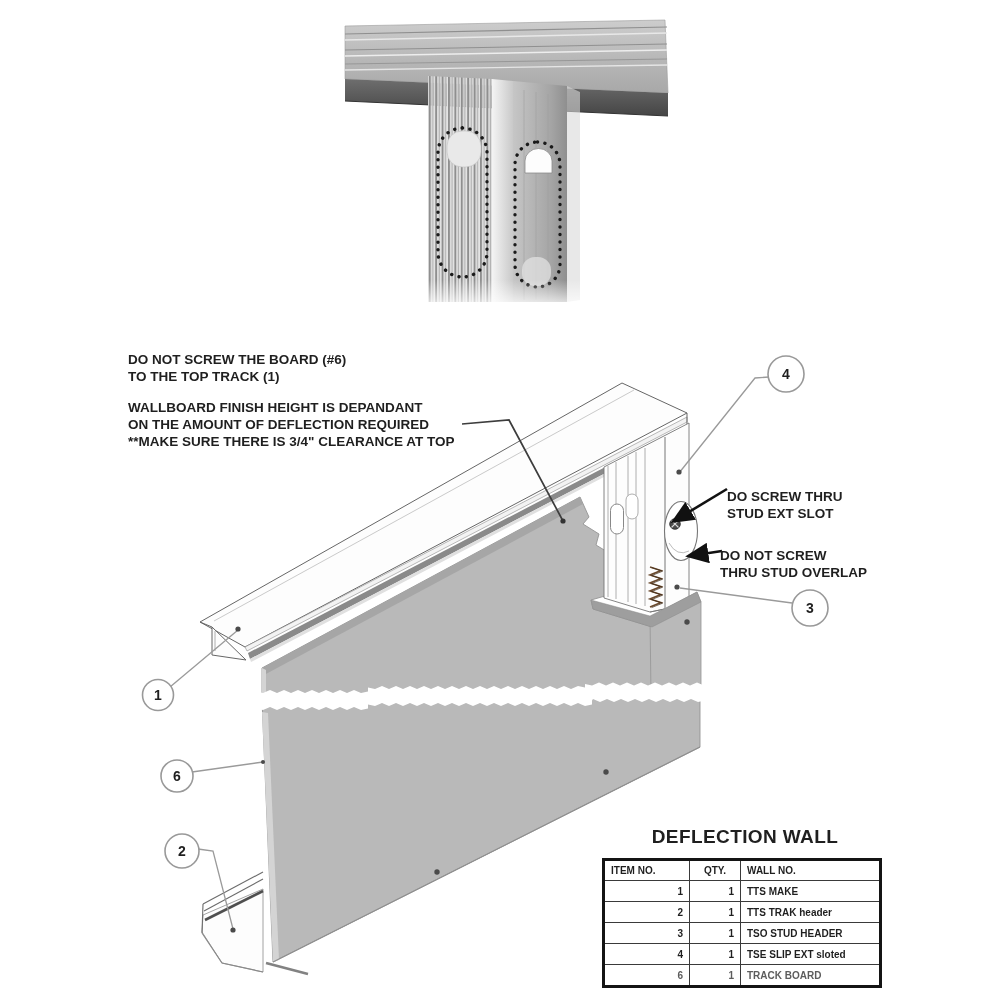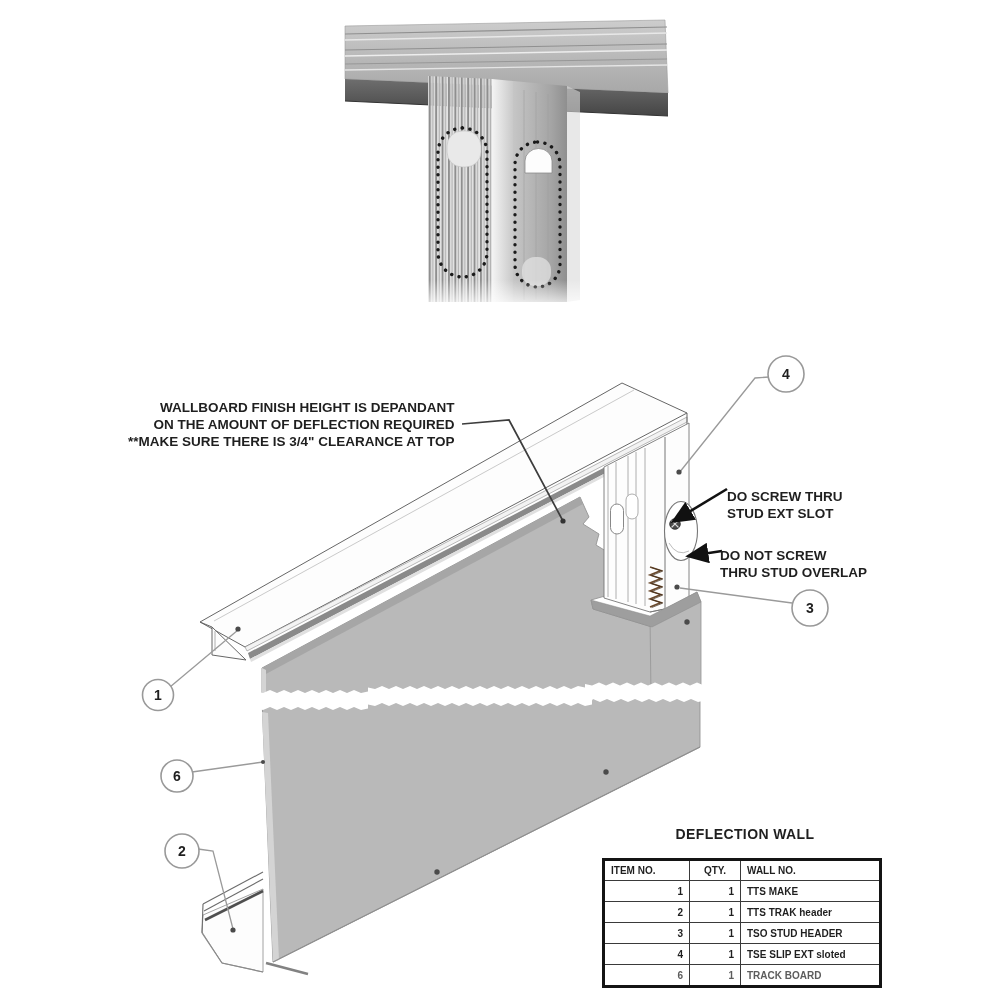--- a/index.html
+++ b/index.html
@@ -2,21 +2,21 @@
 <html><head>
 <meta charset="utf-8">
 <style>
   html,body{margin:0;padding:0;background:#fff;}
   #page{position:relative;width:1000px;height:1000px;background:#ffffff;overflow:hidden;
         font-family:"Liberation Sans","DejaVu Sans",sans-serif;color:#1f1f1f;}
   #art{position:absolute;left:0;top:0;width:1000px;height:1000px;}
   .note{position:absolute;font-size:13.5px;font-weight:bold;line-height:17px;white-space:pre;color:#1f1f1f;}
   .callout-num{font-size:14px;font-weight:bold;fill:#1f1f1f;}
   #tbl-title{position:absolute;left:600px;top:826px;width:290px;text-align:center;
-             font-size:14px;font-weight:bold;letter-spacing:.4px;}
+             font-size:19px;font-weight:bold;letter-spacing:.4px;}
   #parts-table{position:absolute;left:602px;top:858px;width:280px;border:3px solid #141414;
                border-collapse:collapse;font-size:10px;font-weight:bold;background:#fff;}
   #parts-table td,#parts-table th{border:1px solid #3a3a3a;padding:0 6px;height:20px;}
   #parts-table th{height:19px;}
   .col-item{width:72px;text-align:left;padding-left:8px;}
   .col-qty{width:38px;text-align:center;padding-left:4px;}
   .col-part{text-align:left;padding-left:7px;}
   td.col-item{text-align:right;padding-right:14px;}
   td.col-qty{text-align:right;padding-right:7px;}
   tr.dim td{color:#5d5d5d;}
@@ -196,22 +196,24 @@
       <circle cx="786" cy="374" r="18" fill="#fff" stroke="#999" stroke-width="1.6"></circle>
       <text class="callout-num" x="786" y="379" text-anchor="middle">4</text>
     </g>
     <g>
       <circle cx="810" cy="608" r="18" fill="#fff" stroke="#999" stroke-width="1.6"></circle>
       <text class="callout-num" x="810" y="613" text-anchor="middle">3</text>
     </g>
   </g>
 </svg>
 
-
-<div class="note" style="left:128px;top:399px;text-align:right;"><span>WALLBOARD FINISH HEIGHT IS DEPANDANT</span>
+<div class="note" style="left:128px;top:351px;"><span>DO NOT SCREW THE BOARD (#6)</span>
+<span>TO THE TOP TRACK (1)</span></div>
+
+<div class="note" style="left:128px;top:399px;"><span>WALLBOARD FINISH HEIGHT IS DEPANDANT</span>
 <span>ON THE AMOUNT OF DEFLECTION REQUIRED</span>
 <span>**MAKE SURE THERE IS 3/4" CLEARANCE AT TOP</span></div>
 
 <div class="note" style="left:727px;top:468px;margin-top:20px;"><span>DO SCREW THRU</span>
 <span>STUD EXT SLOT</span></div>
 
 <div class="note" style="left:720px;top:547px;"><span>DO NOT SCREW</span>
 <span>THRU STUD OVERLAP</span></div>
 
 <div id="tbl-title">DEFLECTION WALL</div>

